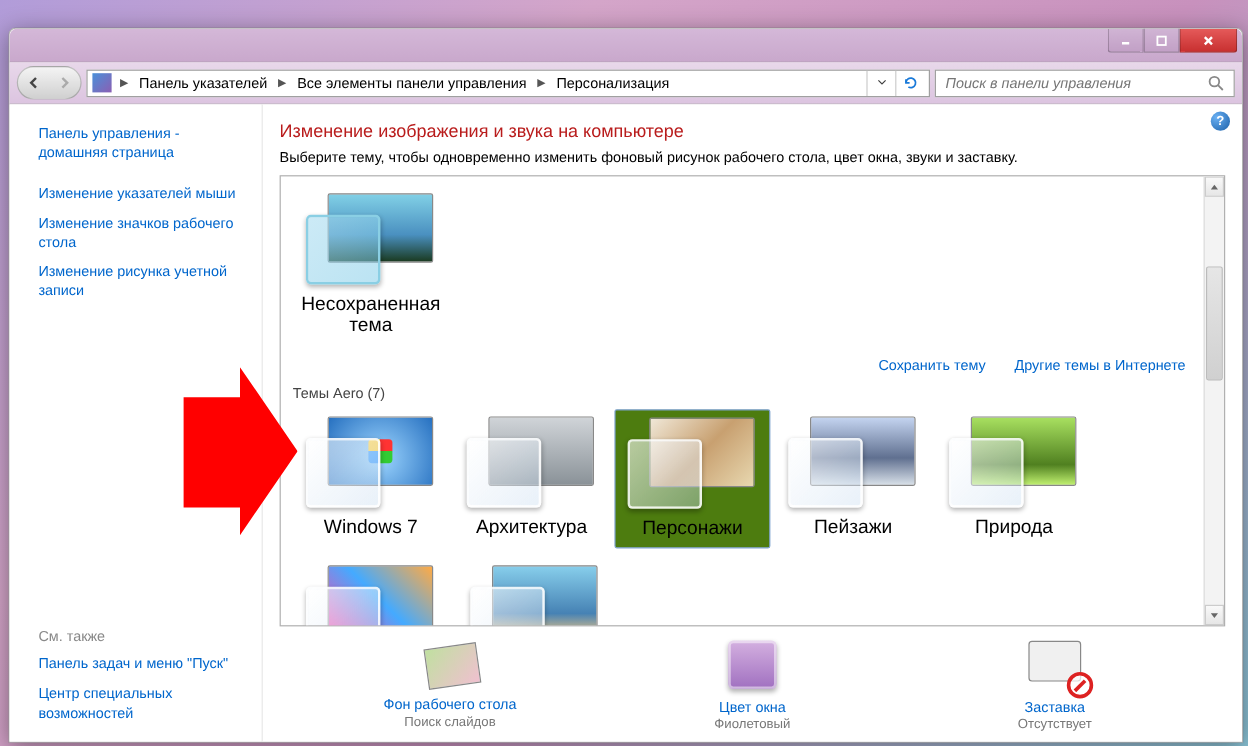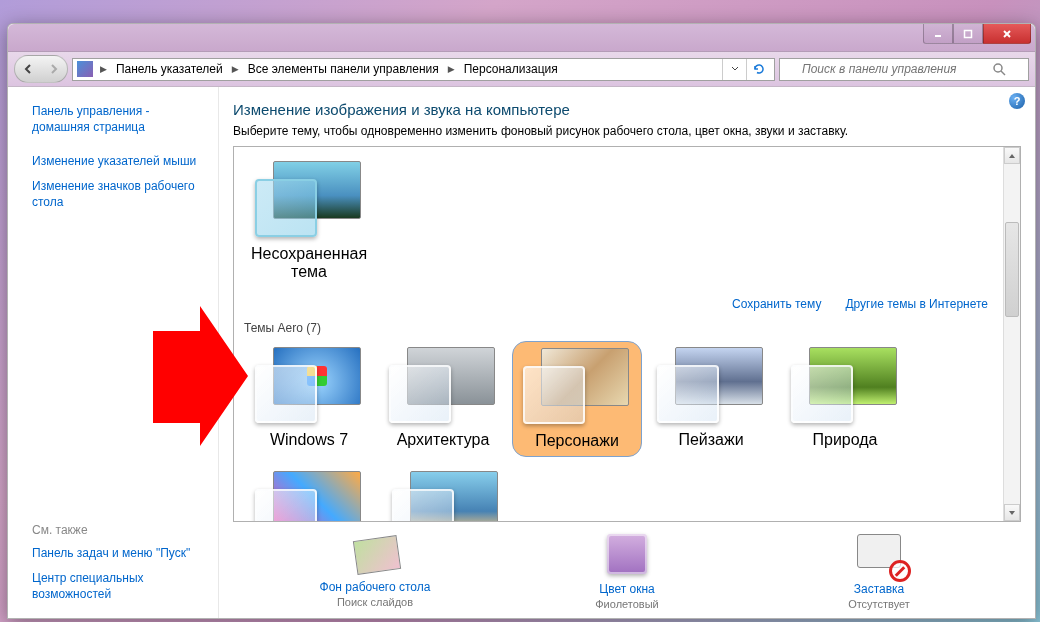--- a/index.html
+++ b/index.html
@@ -81,21 +81,21 @@
   .address-icon { width: 16px; height: 16px; background: linear-gradient(135deg,#4a90d9,#8b5fb3); display: inline-block; }
   .crumb { color: #000; padding: 0 2px; }
   .crumb-sep { color: #555; font-size: 9px; padding: 0 3px; }
   .addr-buttons { margin-left: auto; display: flex; height: 100%; }
   .addr-btn { width: 24px; display: flex; align-items: center; justify-content: center; border-left: 1px solid #ccc; }
   .search-bar {
     width: 250px; height: 23px;
     background: #fff;
     border: 1px solid #a0a0a0;
     display: flex; align-items: center;
-    padding: 0 22px;
+    padding: 0 8px;
   }
   .search-bar input { border: none; outline: none; flex: 1; font-style: italic; color: #888; font-size: 12px; }
   .content-row { display: flex; height: calc(100% - 63px); }
   .sidebar {
     width: 210px;
     background: #fff;
     padding: 12px 8px;
     display: flex;
     flex-direction: column;
   }
@@ -112,41 +112,41 @@
     border-left: 1px solid #e8e8e8;
   }
   .help-icon {
     position: absolute;
     right: 10px; top: 6px;
     width: 16px; height: 16px; border-radius: 50%;
     background: radial-gradient(circle at 30% 30%, #6ab0f3, #1a5fa8);
     color: #fff; font-weight: bold; font-size: 11px;
     display: flex; align-items: center; justify-content: center;
   }
-  .page-title { color: #0c4a6e; font-size: 15px; font-weight: normal; margin-bottom: 6px; }
+  .page-title { color: #b91c1c; font-size: 15px; font-weight: normal; margin-bottom: 6px; }
   .page-sub { color: #000; margin-bottom: 8px; }
   .scroll-area {
     border: 1px solid #b0b0b0;
     flex: 1;
     position: relative;
     overflow: hidden;
     background: #fff;
   }
   .scroll-inner { padding: 6px 8px; }
   .scrollbar-v {
     position: absolute; right: 0; top: 0; bottom: 0; width: 17px;
     background: #f3f3f3; border-left: 1px solid #ddd;
   }
   .sb-btn { height: 17px; background: linear-gradient(#f9f9f9,#e6e6e6); border: 1px solid #ccc; display:flex;align-items:center;justify-content:center;}
   .sb-thumb { position: absolute; left: 1px; right: 1px; top: 75px; height: 95px; background: linear-gradient(#e6e6e6,#d0d0d0); border: 1px solid #bbb; border-radius: 2px; }
   .theme-tile {
     display: inline-block; width: 130px; text-align: center; vertical-align: top;
     padding: 6px 4px; margin: 2px;
   }
-  .theme-tile.selected { background: #fdba74; border: 1px solid #7da2ce; border-radius: 14px; }
+  .theme-tile.selected { background: #4d7c0f; border: 1px solid #7da2ce; border-radius: 2px; }
   .theme-thumb {
     width: 108px; height: 78px; margin: 0 auto 6px auto; position: relative;
   }
   .tt-back {
     position: absolute; left: 18px; top: 0; width: 88px; height: 58px;
     border: 1px solid #888; border-radius: 2px; overflow: hidden;
   }
   .tt-front {
     position: absolute; left: 0; top: 18px; width: 62px; height: 58px;
     border: 2px solid rgba(255,255,255,.8);
@@ -264,20 +264,21 @@
         </svg>
     </div>
   </div>
 
   <div class="content-row">
     <div class="sidebar">
       <a href="#">Панель управления - домашняя страница</a>
       <div style="height:10px"></div>
       <a href="#">Изменение указателей мыши</a>
       <a href="#">Изменение значков рабочего стола</a>
+      <a href="#">Изменение рисунка учетной записи</a>
       <div class="see-also">
         <div class="see-also-heading">См. также</div>
         <a href="#">Панель задач и меню "Пуск"</a>
         <a href="#">Центр специальных возможностей</a>
       </div>
     </div>
 
     <div class="main">
       <div class="help-icon">?</div>
       <div class="page-title">Изменение изображения и звука на компьютере</div>

